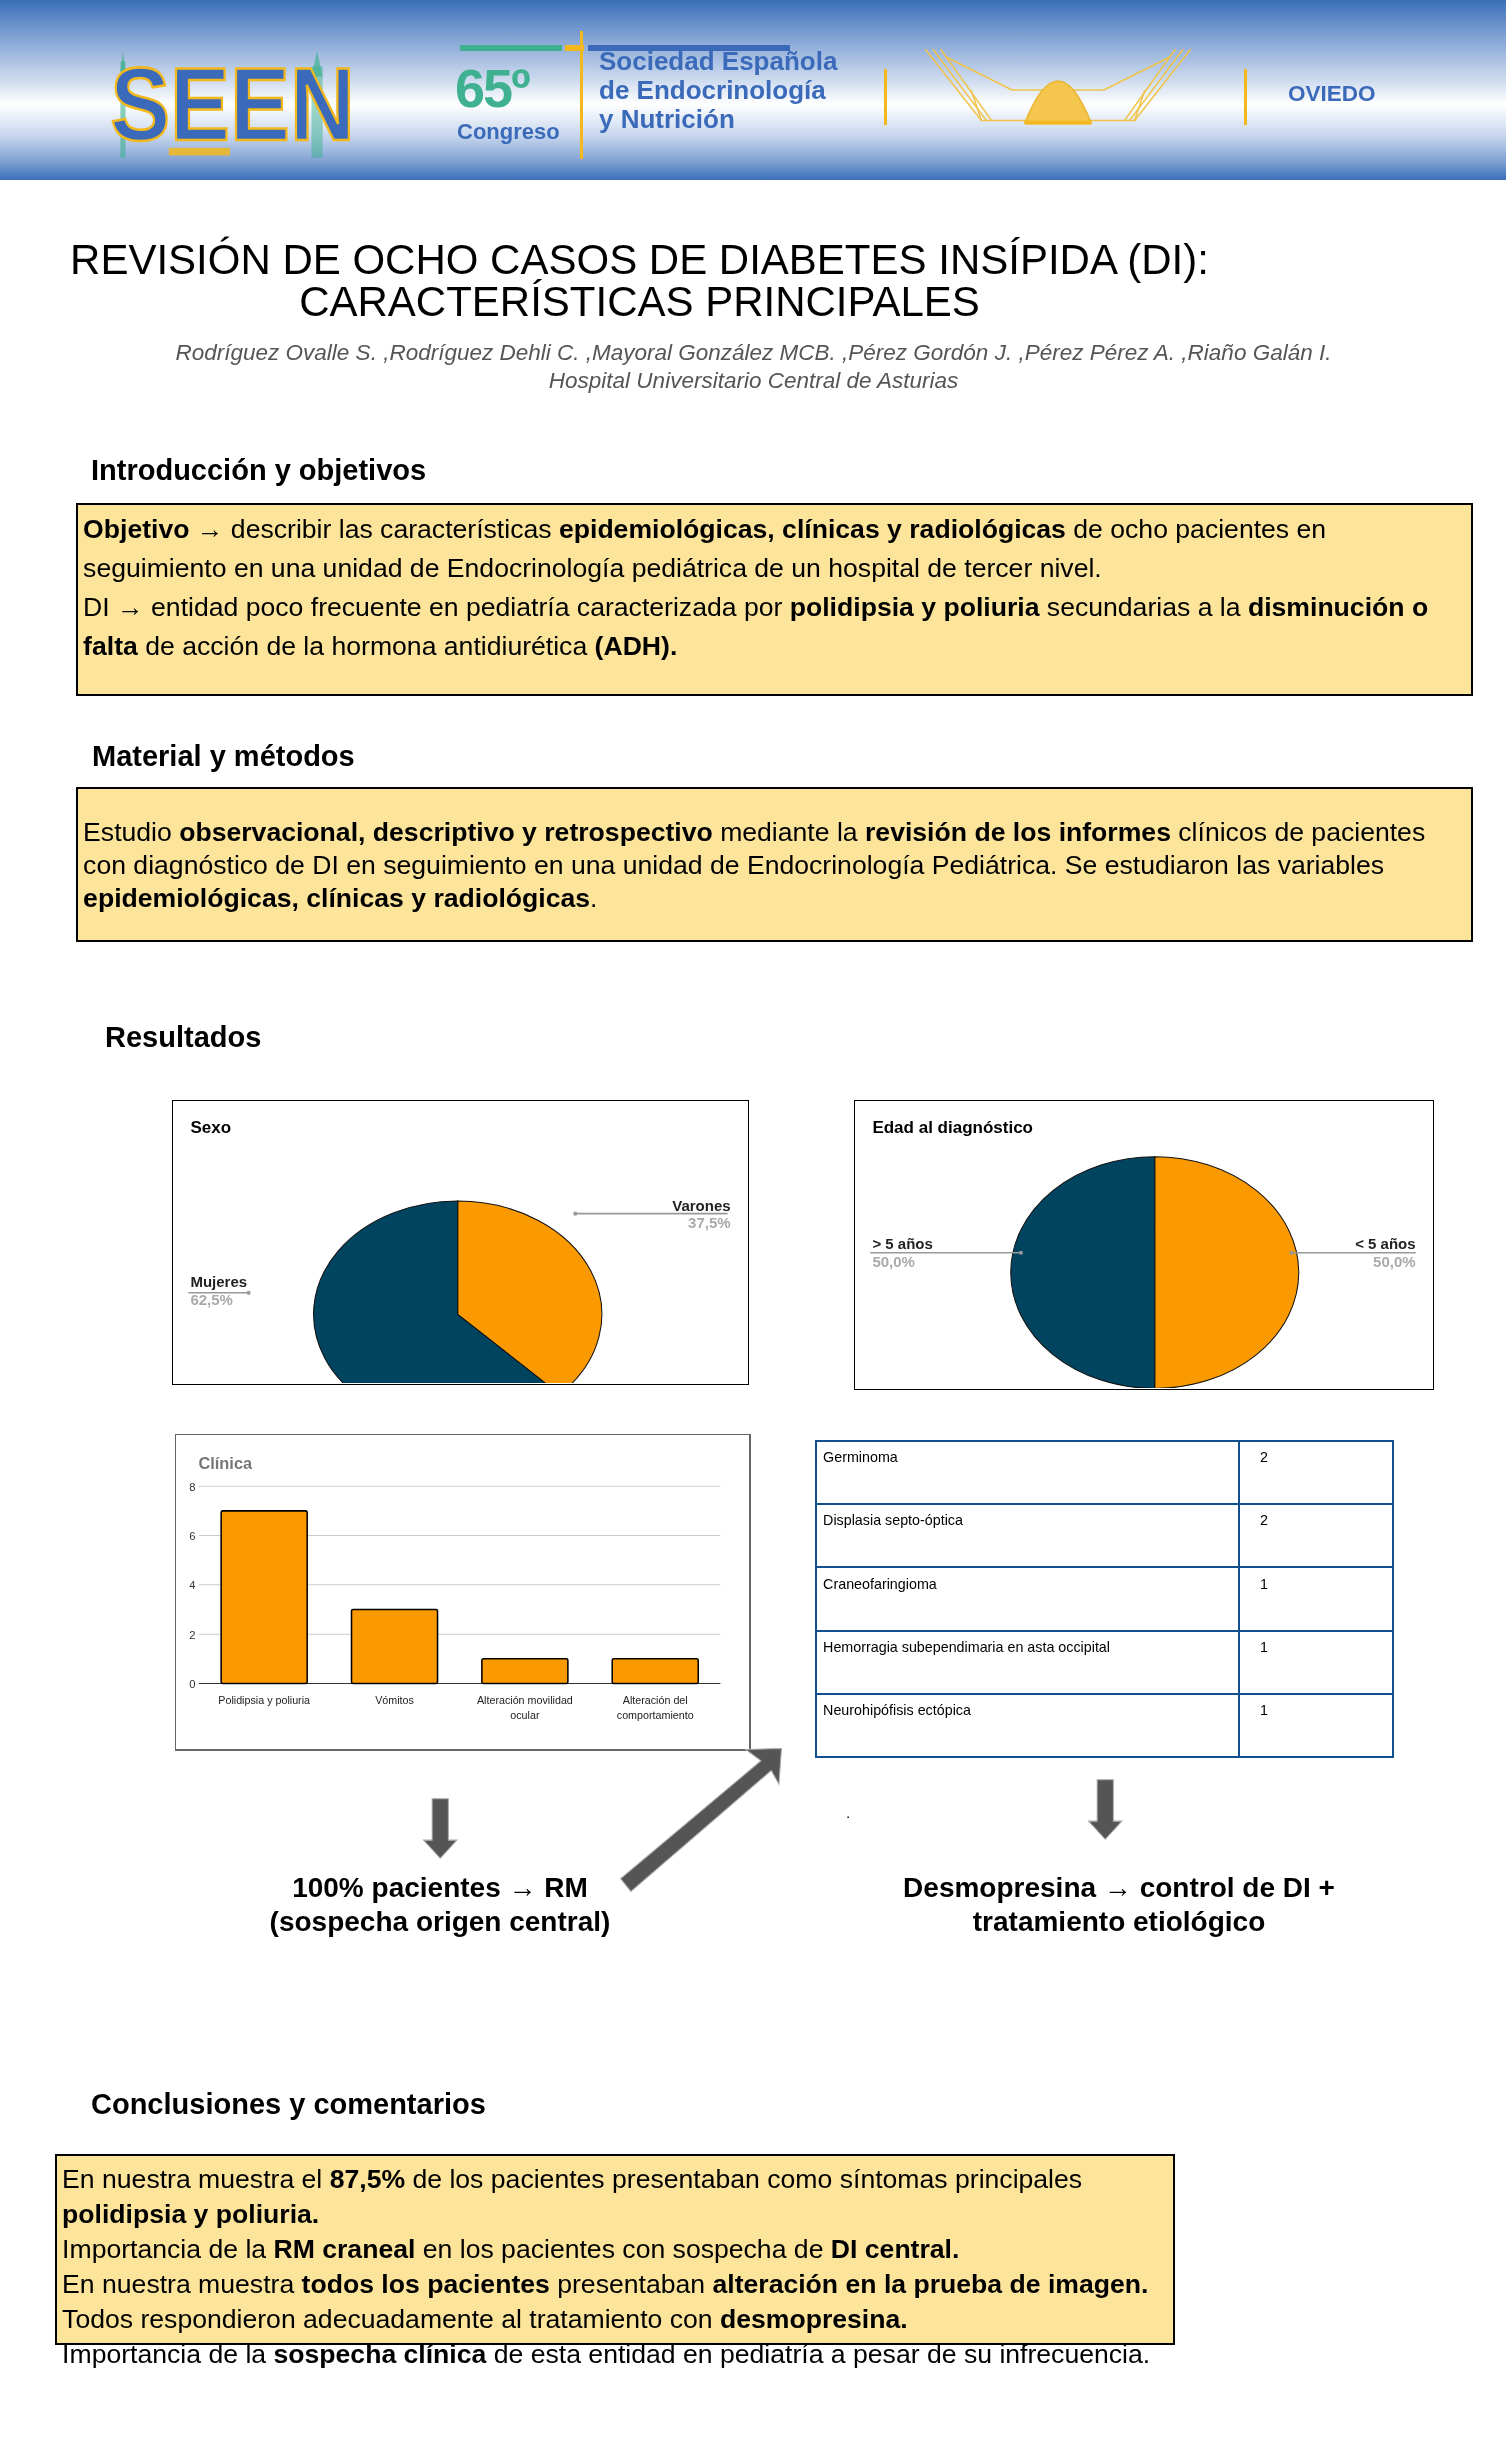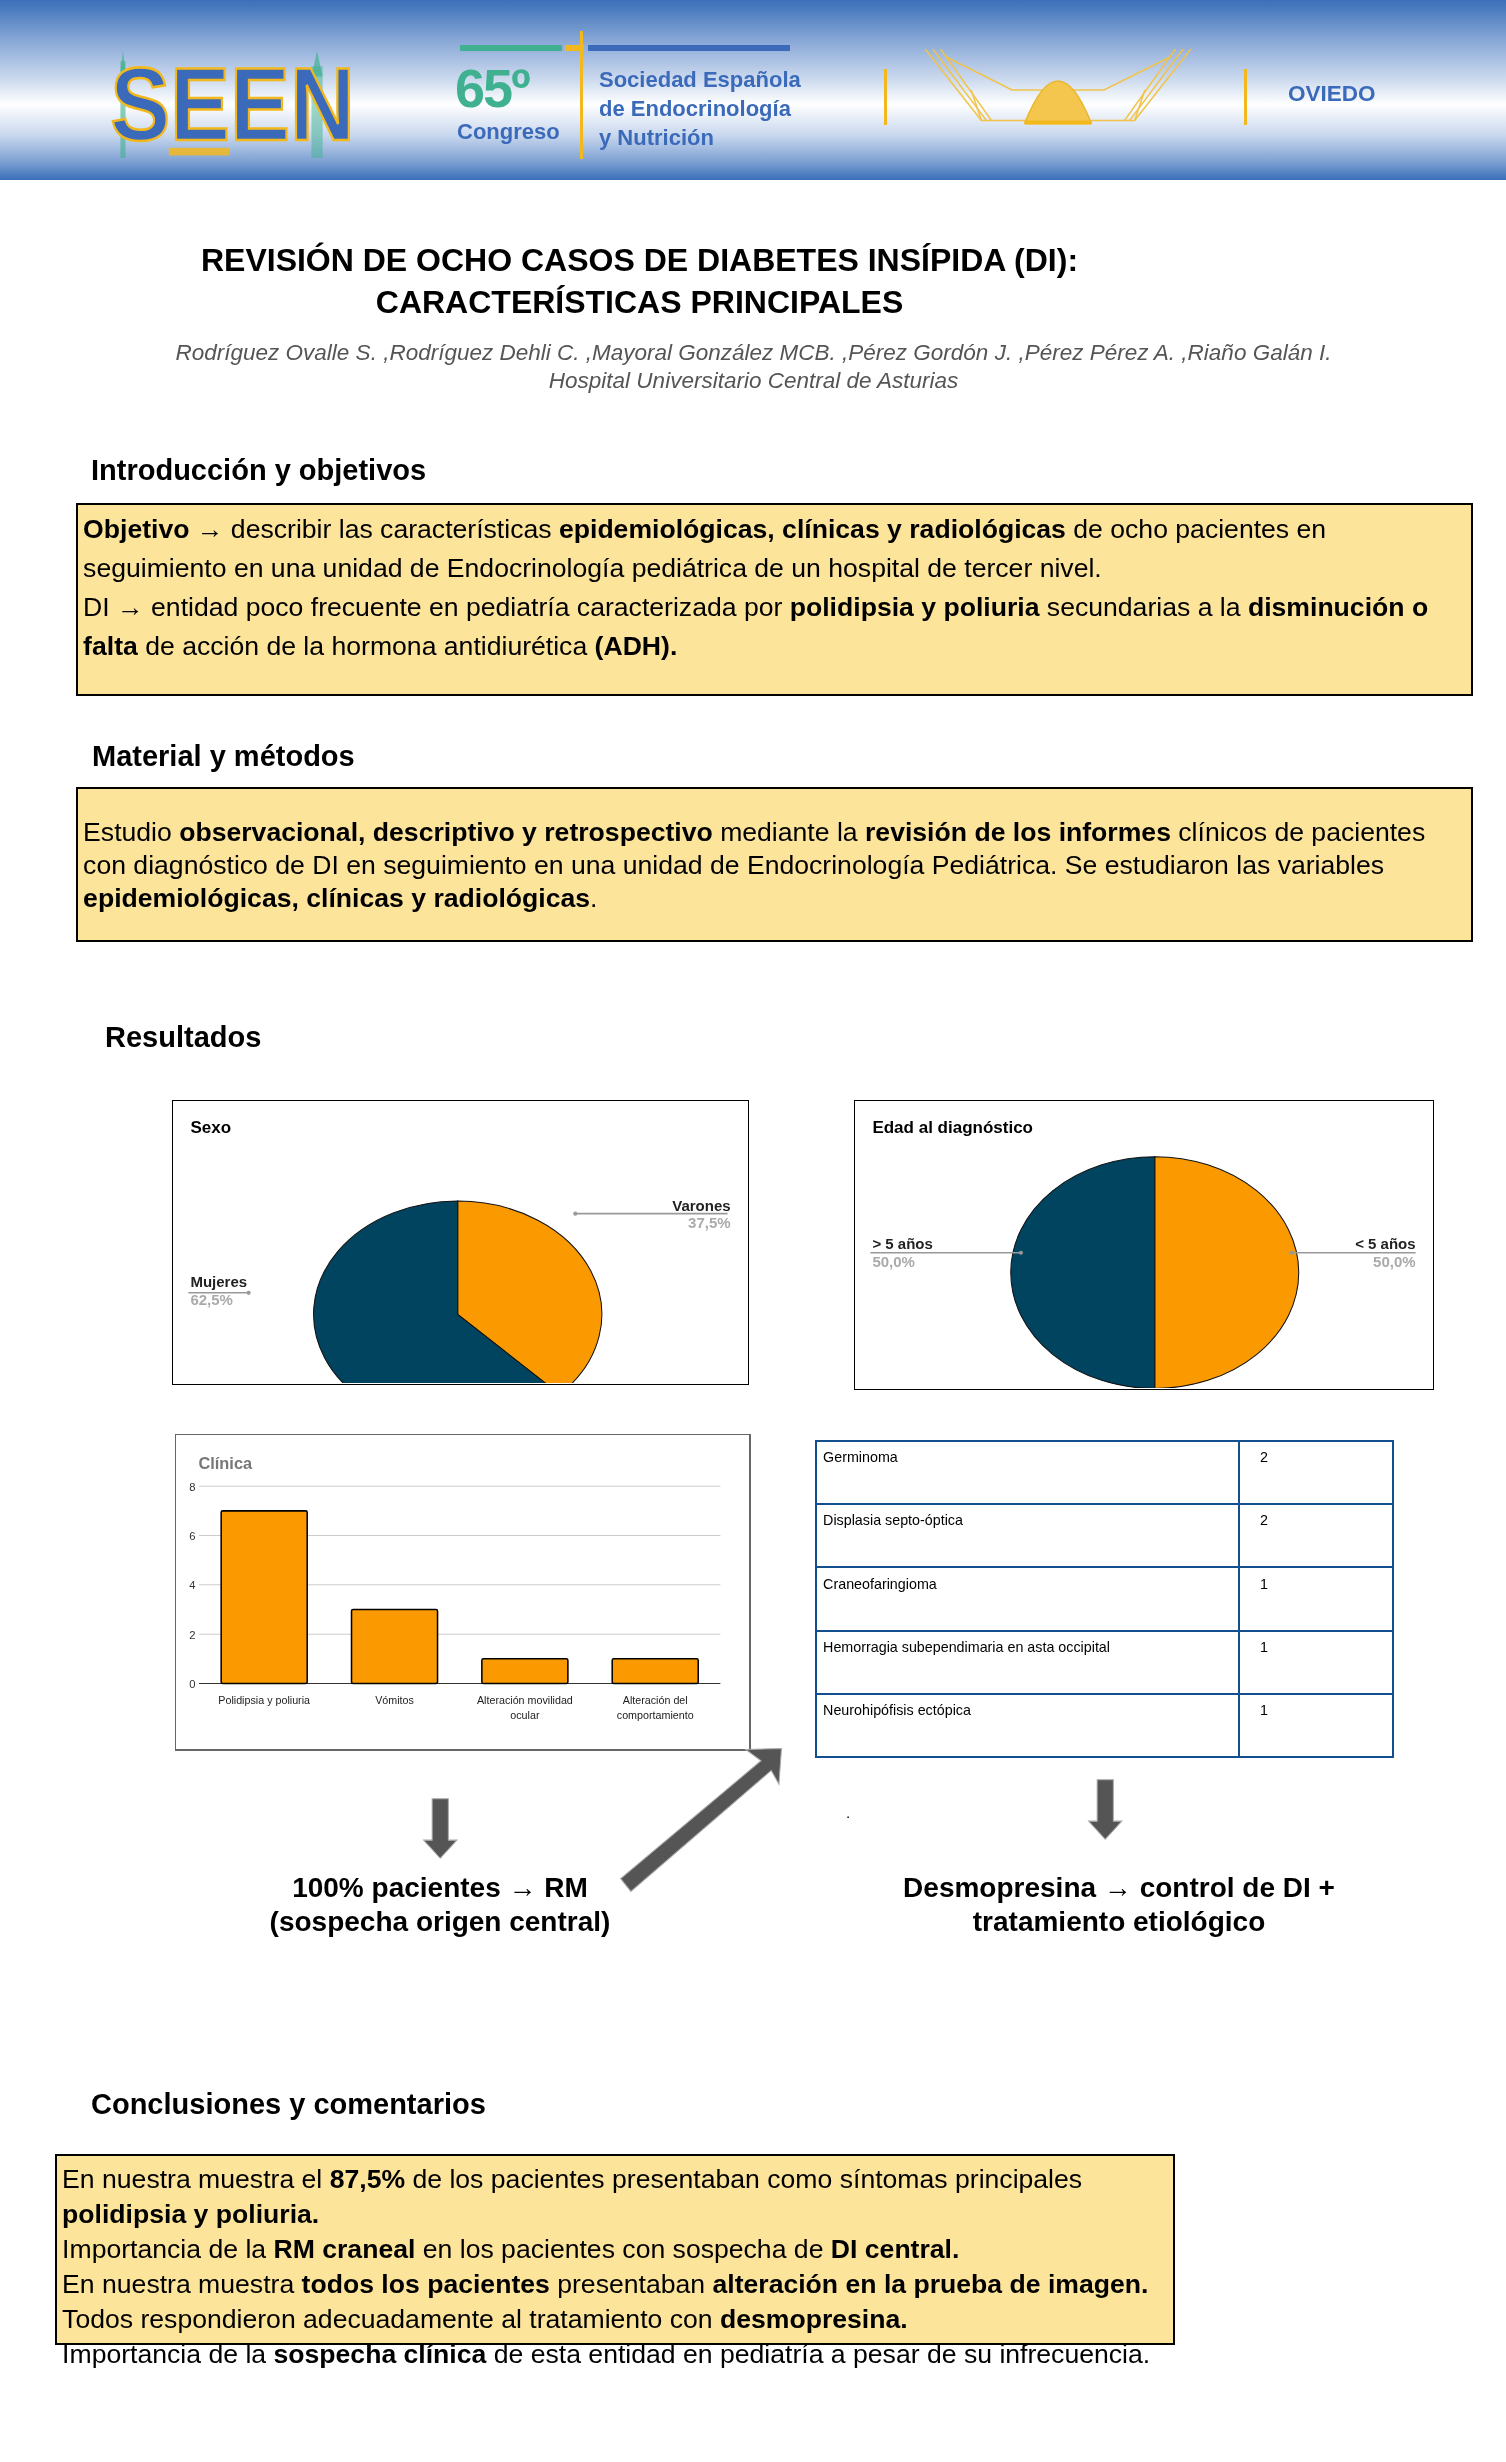--- a/index.html
+++ b/index.html
@@ -9,28 +9,28 @@
   
   #header { left:0; top:0; width:1507px; height:180px;
     background:linear-gradient(to bottom, #3a6fb8 0%, #86a6d6 22%, #cfdcef 45%, #ffffff 58%, #c9d8ee 75%, #7da0d2 90%, #3a6fb8 100%); }
   .sen-letters { left:110px; top:51px; width:245px; height:107px; }
   .congress-bar1 { left:460px; top:45px; width:102px; height:6.1px; background:#3fb190; }
   .congress-bar2 { left:565px; top:45px; width:19.4px; height:6.1px; background:#f3b81d; }
   .congress-bar3 { left:588px; top:45px; width:202px; height:6.1px; background:#3a6ab9; }
   .congress-vline { left:580px; top:31px; width:3.1px; height:128px; background:#f3b81d; }
   .num65 { left:455px; top:61px; font-size:54px; font-weight:bold; color:#3fb190; letter-spacing:-2px; line-height:1; }
   .congreso { left:457px; top:119px; font-size:22px; font-weight:bold; color:#3a6ab9; }
-  .sociedad { left:599px; top:65px; font-size:22px; font-weight:bold; color:#3a6ab9; line-height:29px; }
+  .sociedad { left:599px; top:47px; font-size:26px; font-weight:bold; color:#3a6ab9; line-height:29px; }
   .vsep1 { left:884px; top:69px; width:3.1px; height:56px; background:#f3b81d; }
   .vsep2 { left:1244px; top:69px; width:3.1px; height:56px; background:#f3b81d; }
   .oviedo { left:1288px; top:81px; font-size:22.5px; font-weight:bold; color:#3a6ab9; }
   .gold-logo { left:915px; top:49px; width:286px; height:87px; }
 
   
-  .title { left:0; width:1279px; text-align:center; font-weight:bold; font-size:32px; line-height:42px; top:239px; }
+  .title { left:0; width:1279px; text-align:center; font-weight:normal; font-size:42px; line-height:42px; top:239px; }
   .authors { left:0; width:1507px; text-align:center; font-style:italic; color:#555; font-size:22.5px; top:340px; }
   .hospital { left:0; width:1507px; text-align:center; font-style:italic; color:#555; font-size:22.5px; top:368px; }
 
   .section-h { font-weight:bold; font-size:29px; }
   .box { background:#fde49b; border:2.6px solid #000; box-sizing:border-box; font-size:26.6px; line-height:39px; padding:0 5.1px; }
   .box b { font-weight:bold; }
 
   #intro-h { left:91px; top:454px; }
   #intro-box { left:76px; top:503px; width:1397px; height:193px; padding-top:5.1px; line-height:39px; }
   #mm-h { left:92px; top:740px; }

